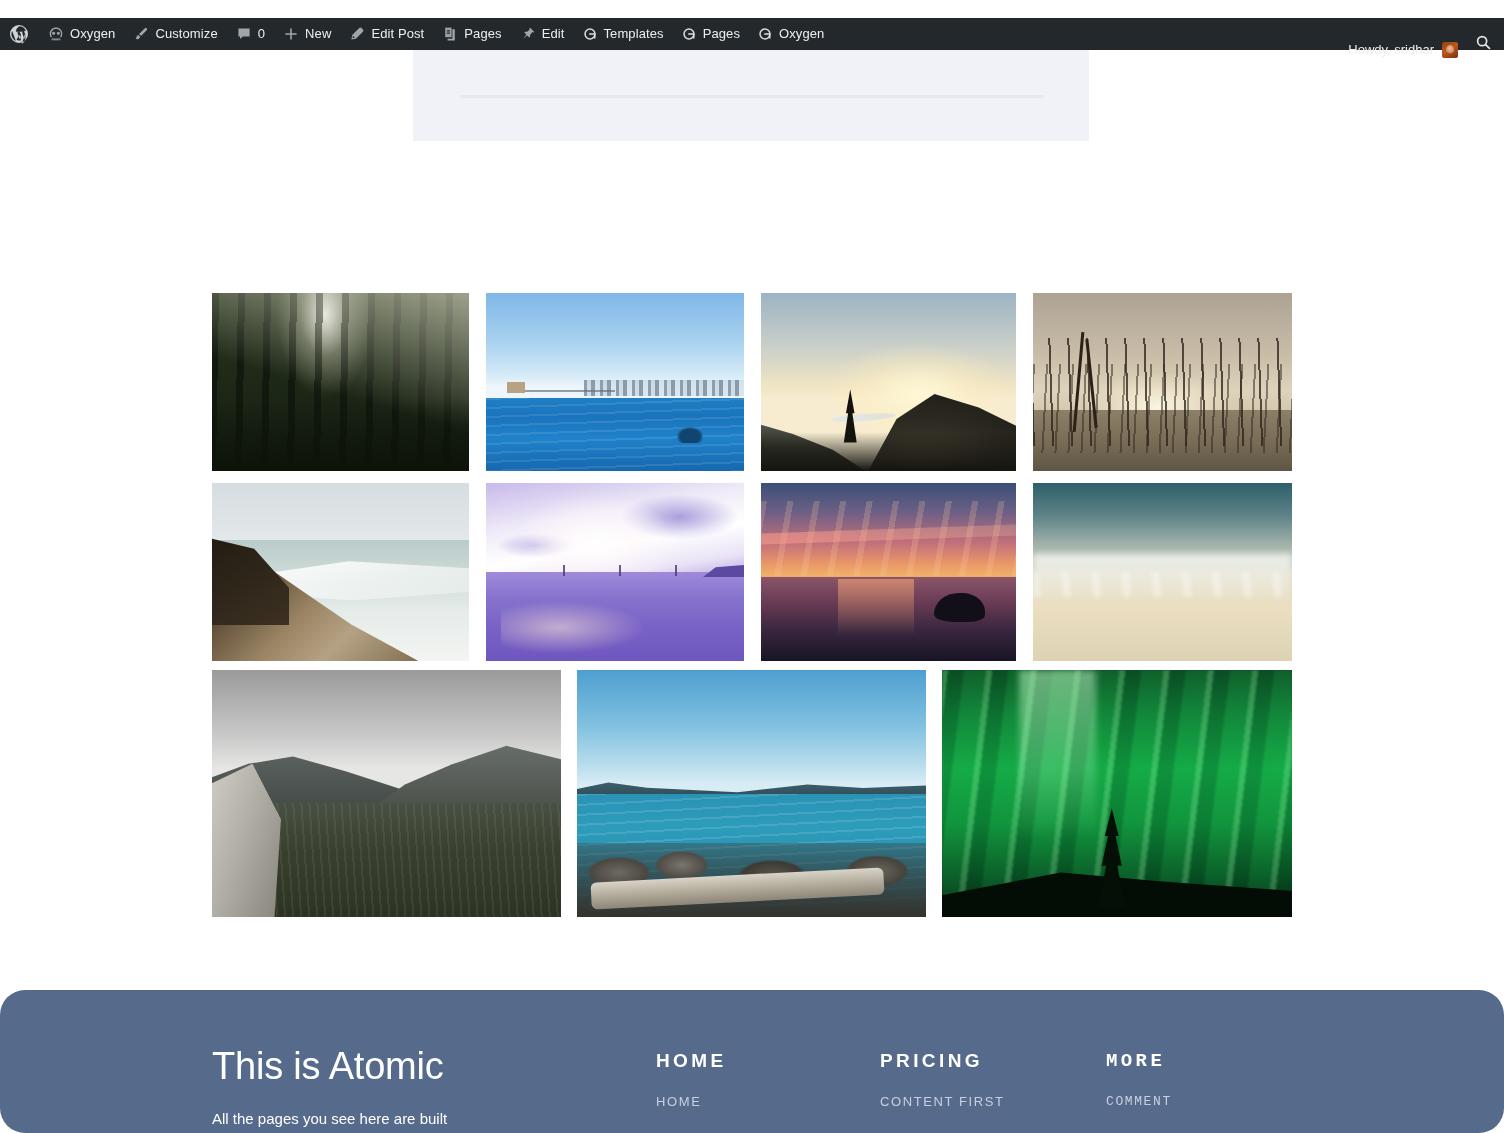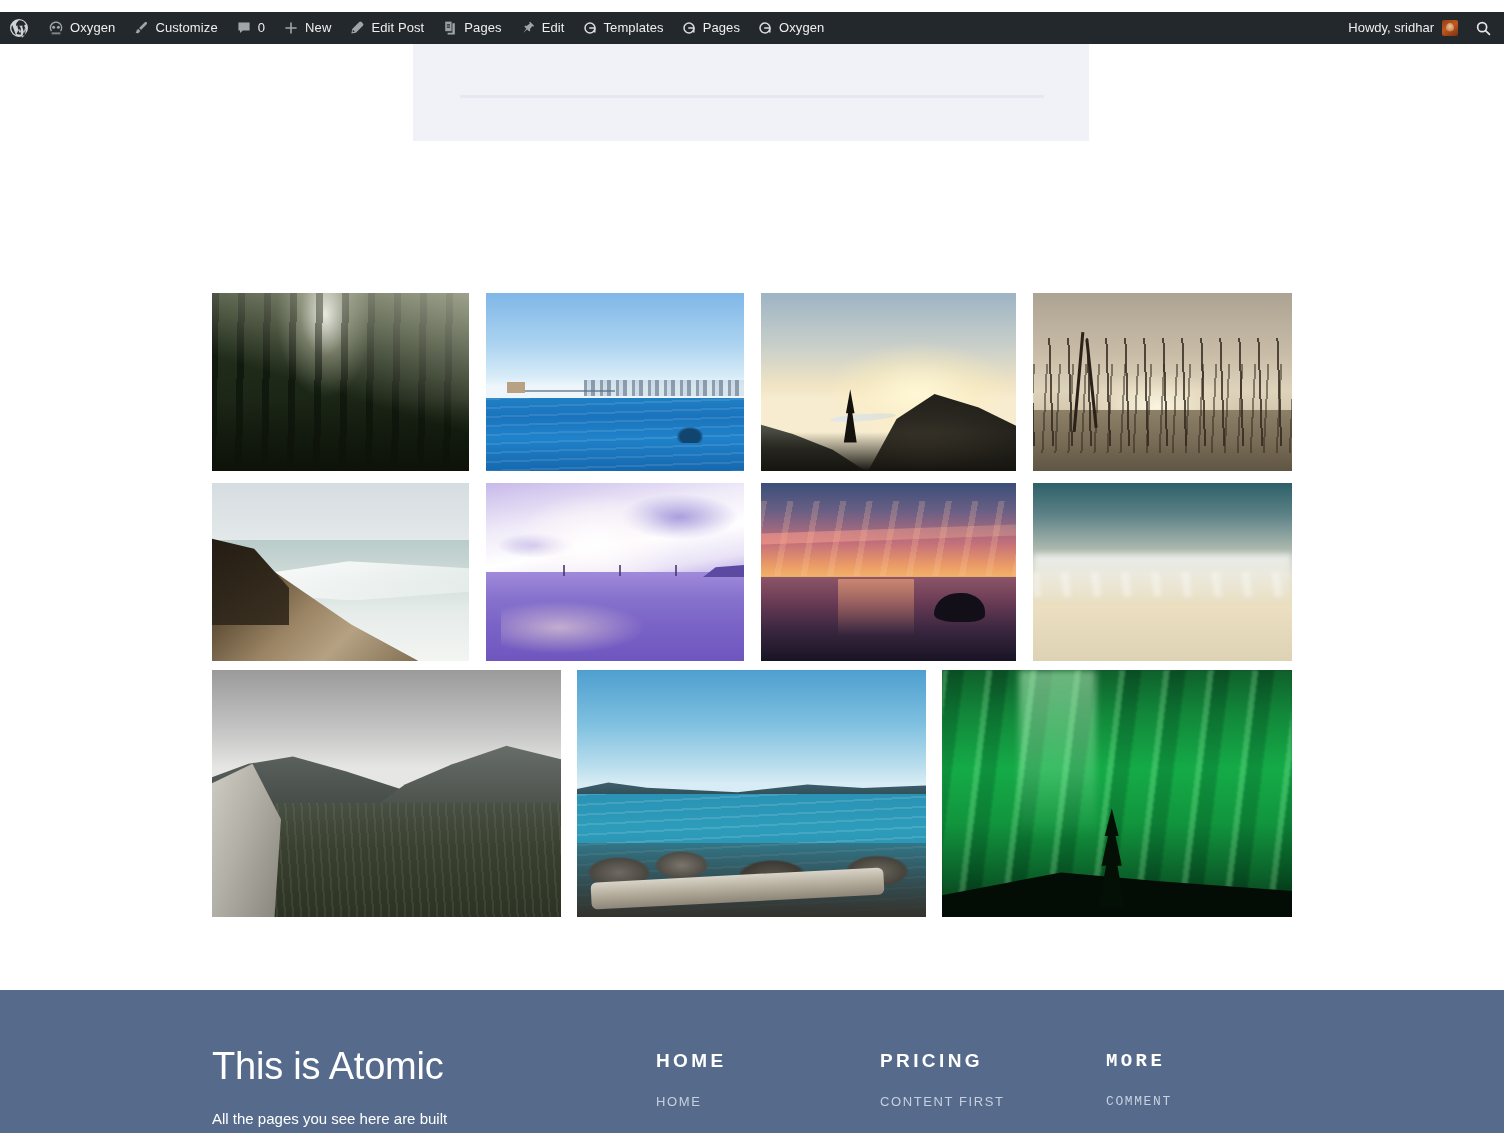--- a/index.html
+++ b/index.html
@@ -7,42 +7,42 @@
   body {
     width:1504px; height:1133px;
     background:#ffffff;
     font-family:"Liberation Sans", sans-serif;
     overflow:hidden;
     position:relative;
   }
 
   
   #adminbar{
-    position:absolute; top:12px; left:0; width:1504px; height:32px;
+    position:absolute; top:18px; left:0; width:1504px; height:32px;
     background:#23282d; color:#eeeeee;
     display:flex; align-items:flex-start;
     font-size:13px; line-height:32px;
     z-index:50;
   }
   .ab-item{
     display:flex; align-items:center; gap:6px;
     padding:0 9px; height:32px; color:#eeeeee;
     white-space:nowrap; cursor:pointer;
   }
   .ab-item .lbl{ font-size:13px; letter-spacing:.1px; }
   .ab-spacer{ flex:1 1 auto; }
   .ab-right{ display:flex; align-items:stretch; }
 
   .icn{ display:inline-block; flex:0 0 auto; color:#a0a5aa; }
   .icn svg{ display:block; }
 
   
   .wp-logo{ padding:0 10px 0 9px; }
 
-  .howdy{ display:flex; align-items:center; gap:8px; padding:0 9px; cursor:pointer;}
+  .howdy{ display:flex; align-items:center; gap:8px; padding:0 9px; cursor:pointer;margin-top:16px;}
   .howdy .name{ font-size:13px; color:#eeeeee; }
   .avatar{
     width:16px; height:16px; border-radius:2px;
     background:linear-gradient(150deg,#8d3f15 0%,#c2571f 45%,#7a3210 100%);
     position:relative; overflow:hidden; flex:0 0 auto;
   }
   .avatar:after{
     content:""; position:absolute; left:4px; top:3px; width:8px; height:10px;
     background:radial-gradient(circle at 50% 35%, #f2c29a 0%, #c98b5a 55%, rgba(0,0,0,0) 70%);
     border-radius:50% 50% 45% 45%;
@@ -251,20 +251,21 @@
   .aurora .ground{ position:absolute; left:0; right:0; bottom:0; height:22%;
     background:#030c05; clip-path:polygon(0% 60%, 34% 18%, 62% 34%, 100% 52%, 100% 100%, 0% 100%); }
   .aurora .tree{ position:absolute; left:44%; bottom:4%; width:9%; height:40%;
     background:#041006; clip-path:polygon(50% 0%, 72% 28%, 62% 28%, 82% 58%, 68% 58%, 92% 100%, 8% 100%, 32% 58%, 18% 58%, 38% 28%, 28% 28%); }
 
   
   #footer{
     position:absolute; left:0; top:990px; width:1504px; height:143px;
     background:#566b8c;
     color:#ffffff;
+    border-radius:25px;
   }
   #footer .brand{
     position:absolute; left:212px; top:55px;
     font-size:38px; font-weight:normal; letter-spacing:-.2px; color:#ffffff;
   }
   #footer .tag{
     position:absolute; left:212px; top:120px; font-size:15px;
     color:#ffffff;
   }
   .fcol{ position:absolute; top:60px; }

